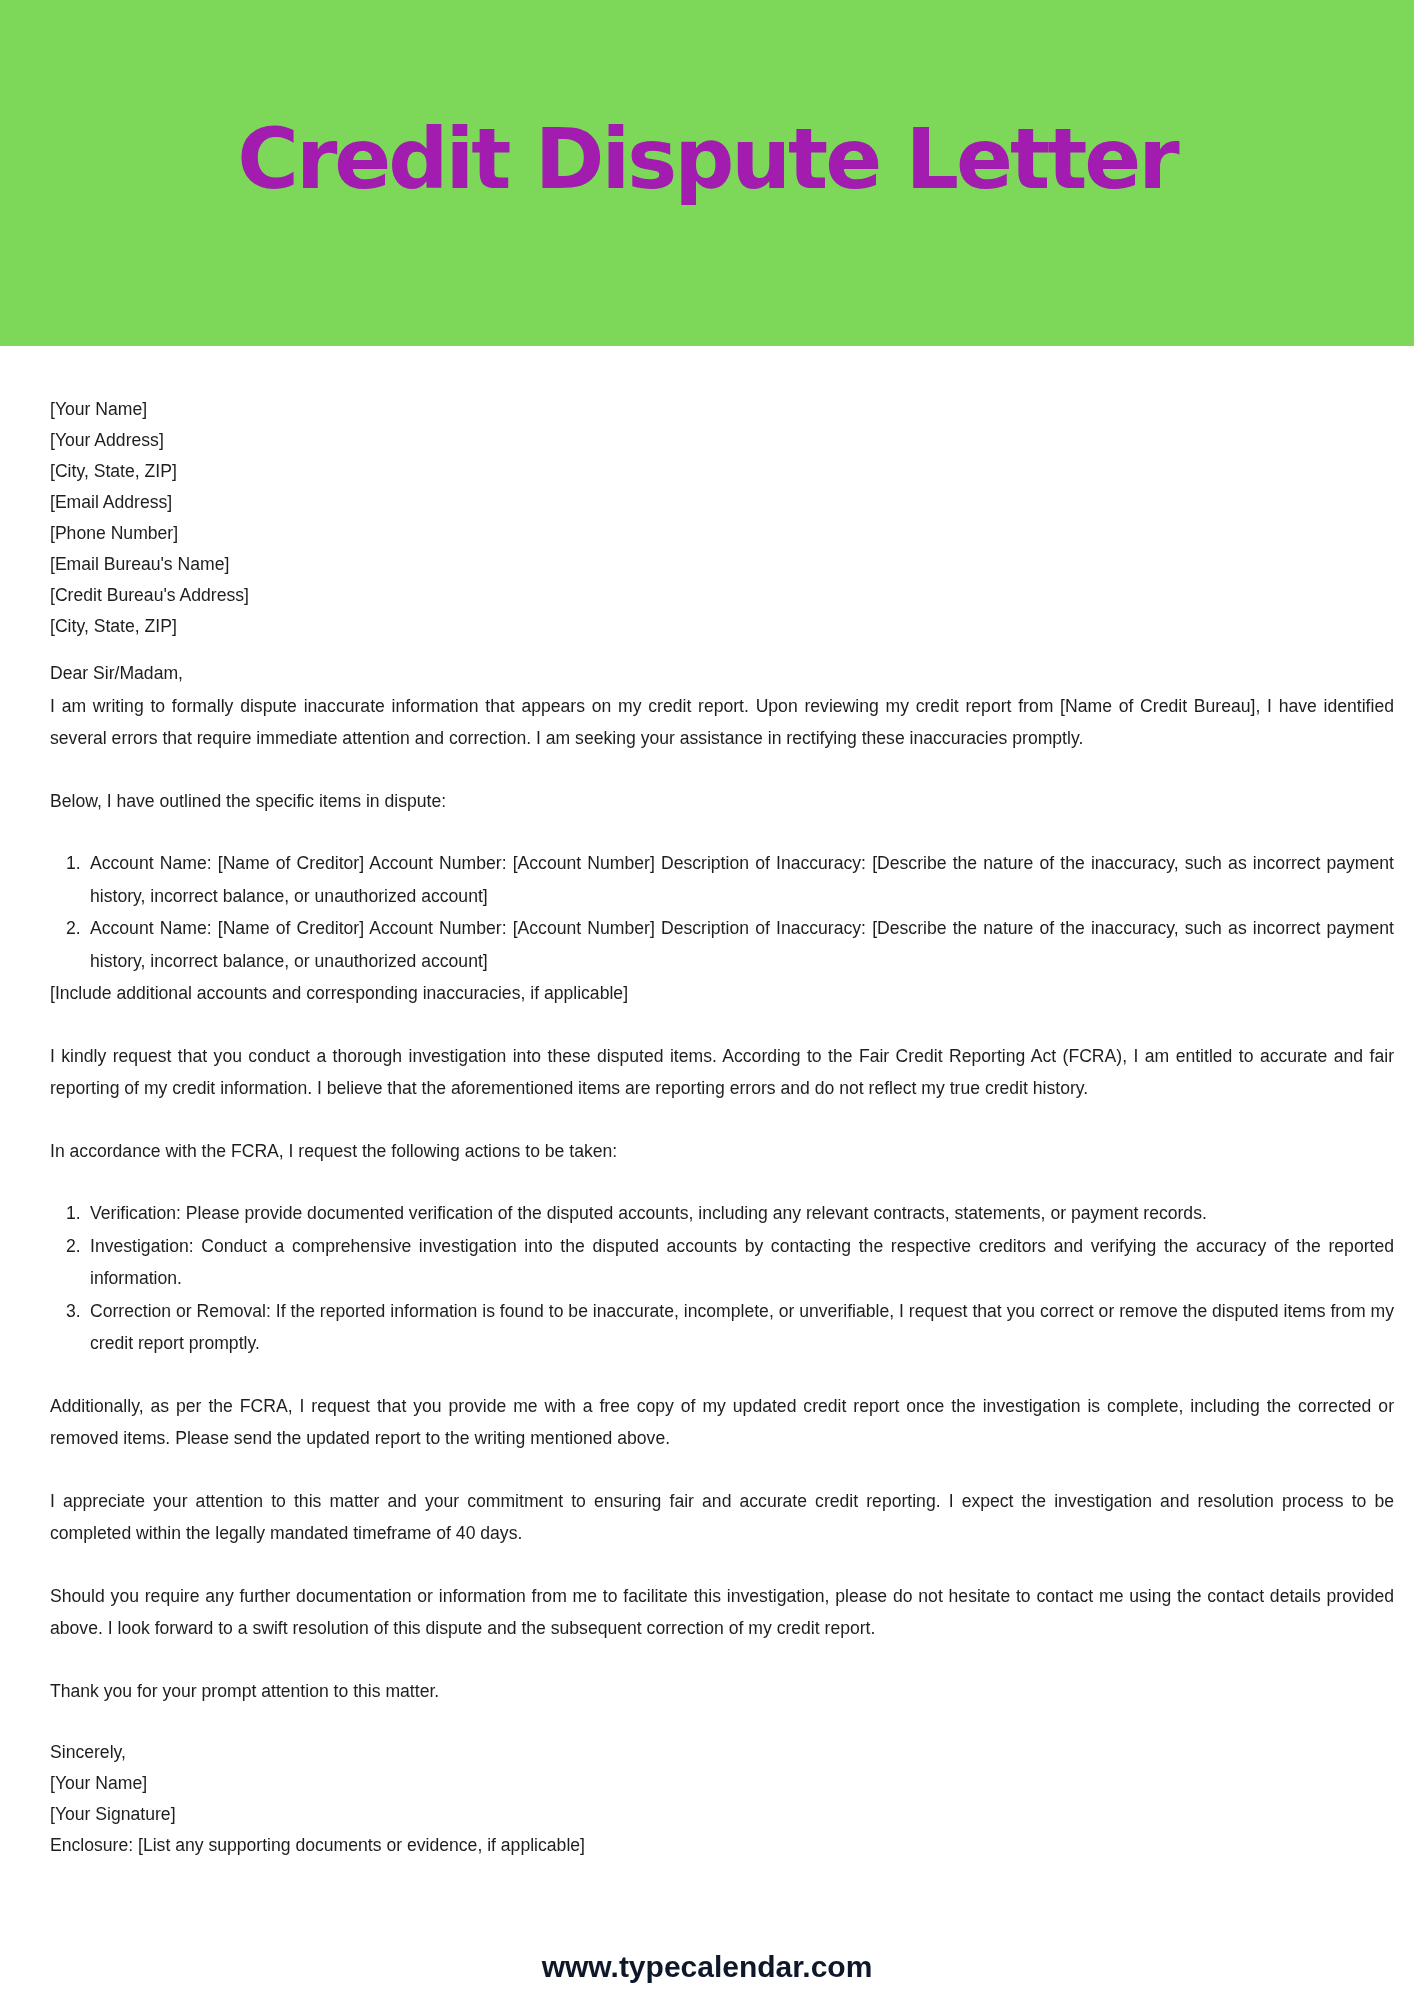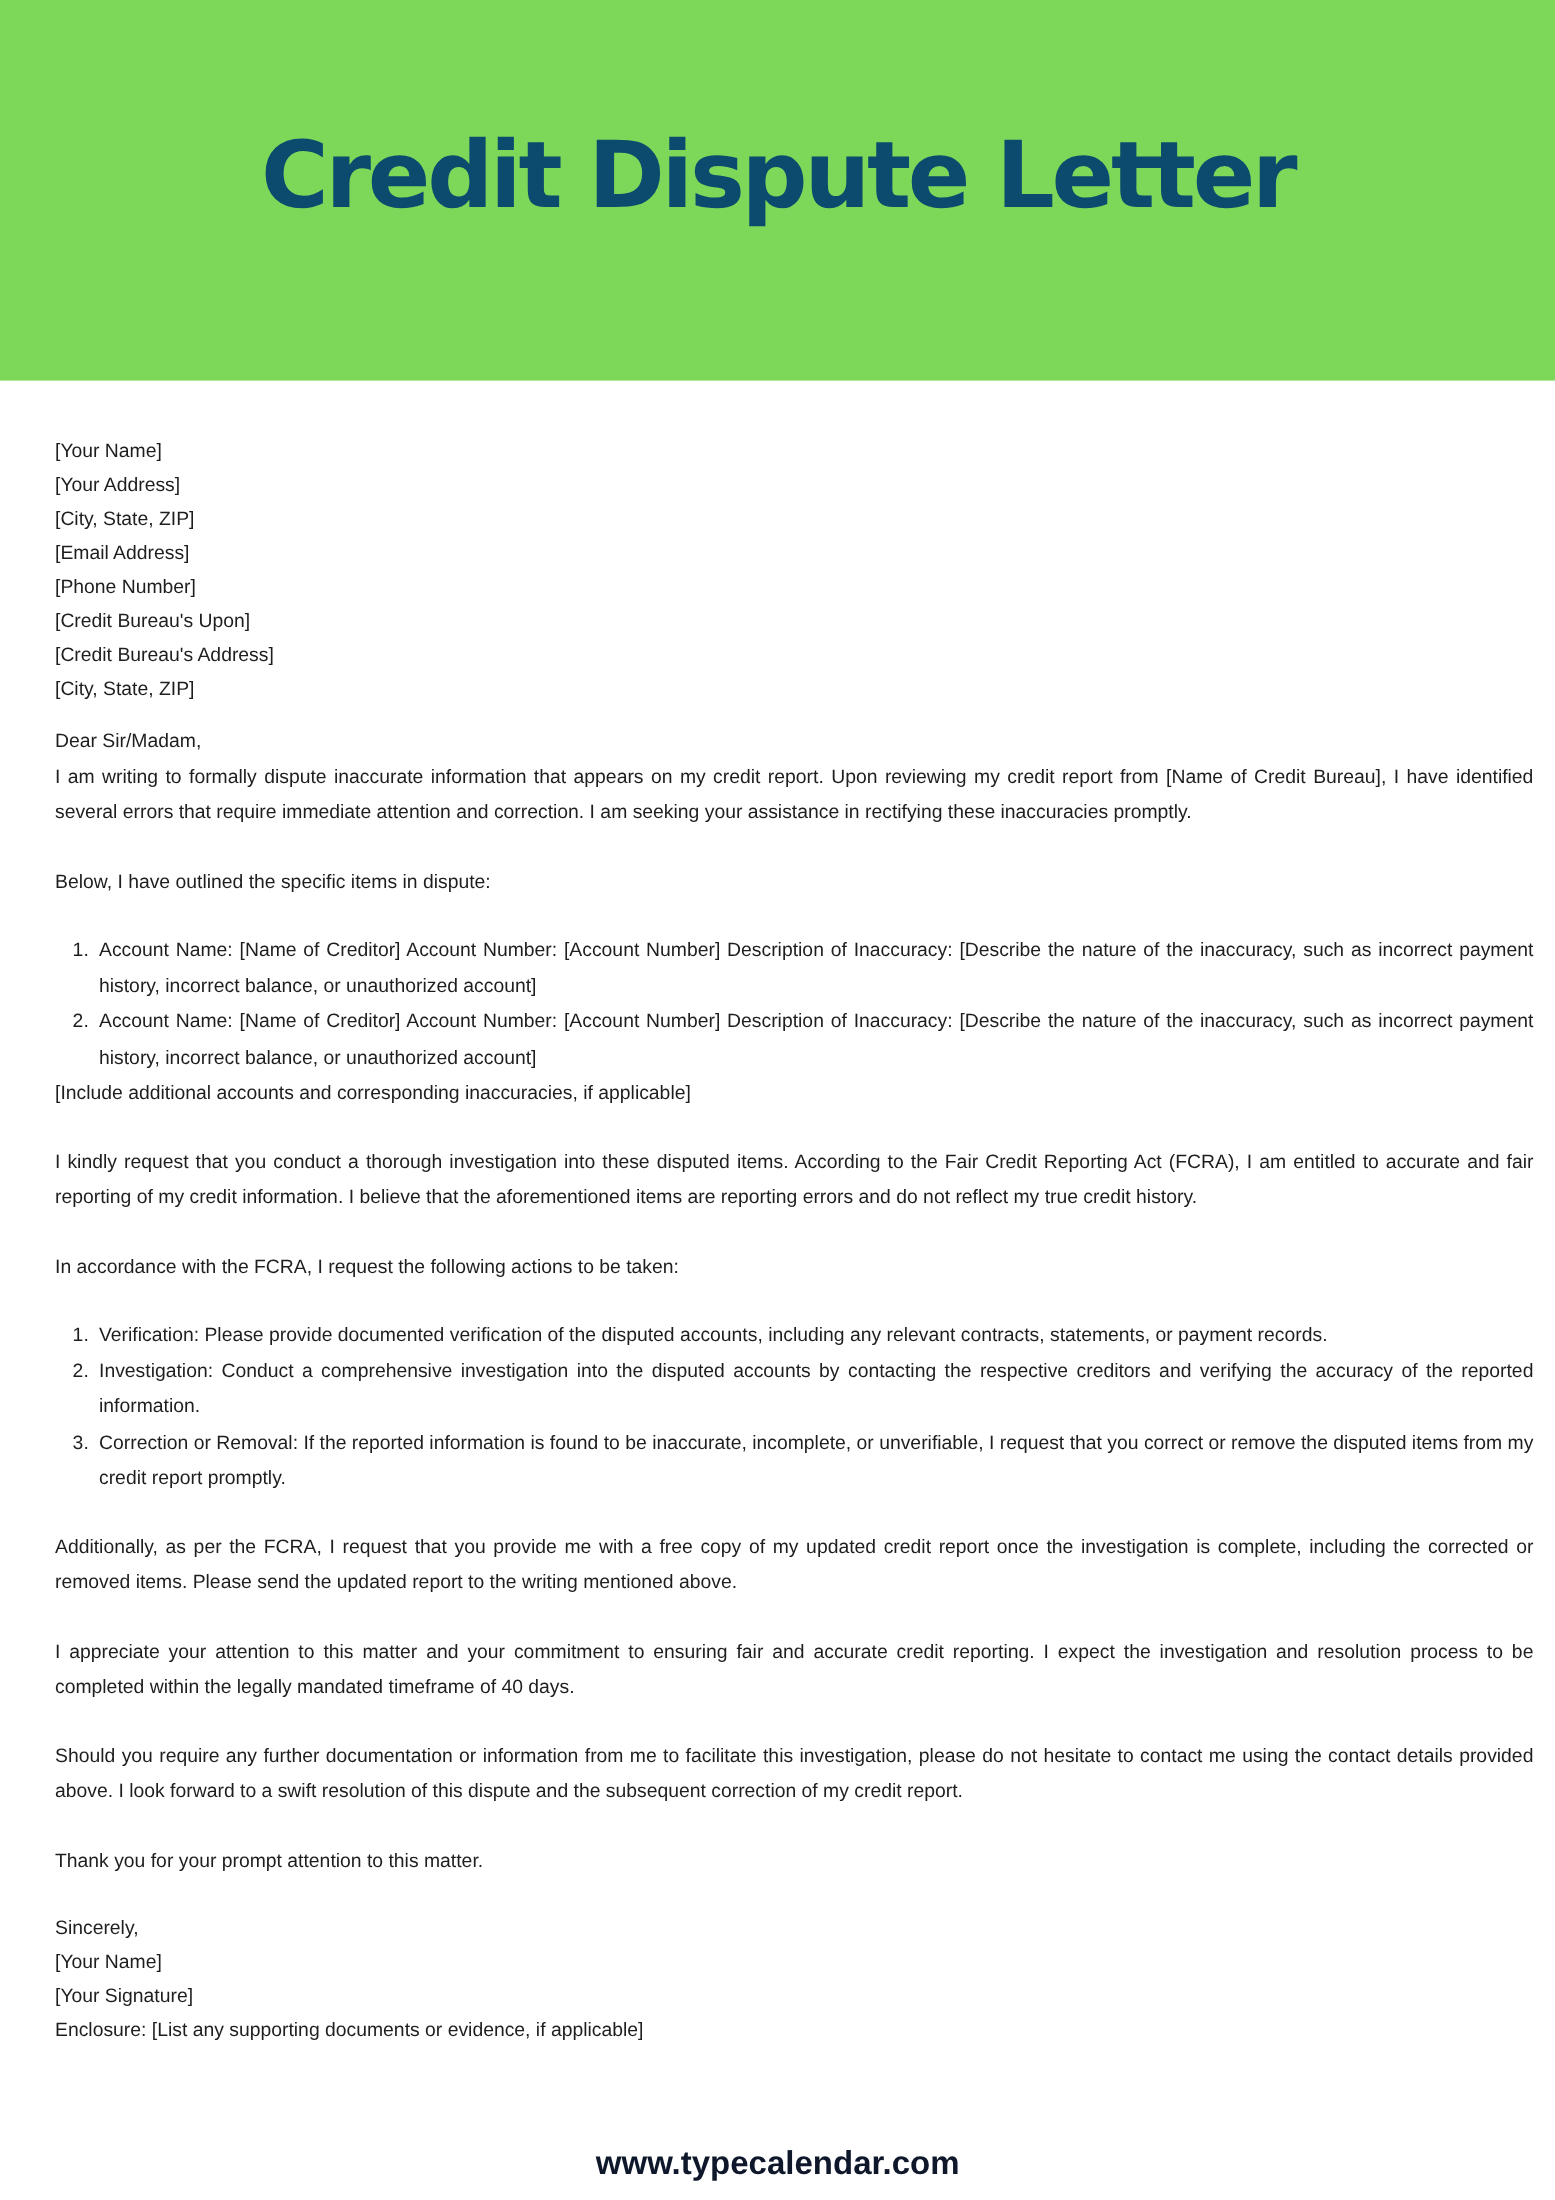--- a/index.html
+++ b/index.html
@@ -18,21 +18,21 @@
     background: #7DD85A;
     display: flex;
     align-items: center;
     justify-content: center;
   }
   .title {
     font-family: "DejaVu Sans", "Liberation Sans", sans-serif;
     font-weight: bold;
     font-size: 84px;
     letter-spacing: -3px;
-    color: #0c4a6e;
+    color: #a21caf;
     position: relative;
     top: -14px;
     white-space: nowrap;
   }
   .content {
     padding: 0 20px 0 50px;
     font-size: 17.6px;
     line-height: 32.5px;
     text-align: justify;
   }
@@ -89,21 +89,21 @@
   </div>
 
   <div class="content">
 
     <div class="address-block">
       <div>[Your Name]</div>
       <div>[Your Address]</div>
       <div>[City, State, ZIP]</div>
       <div>[Email Address]</div>
       <div>[Phone Number]</div>
-      <div>[Credit Bureau's Upon]</div>
+      <div>[Email Bureau's Name]</div>
       <div>[Credit Bureau's Address]</div>
       <div>[City, State, ZIP]</div>
     </div>
 
     <div class="salutation-block">
       <div class="salutation">Dear Sir/Madam,</div>
       <div>I am writing to formally dispute inaccurate information that appears on my credit report. Upon reviewing my credit report from [Name of Credit Bureau], I have identified several errors that require immediate attention and correction. I am seeking your assistance in rectifying these inaccuracies promptly.</div>
     </div>
 
     <p class="single-line">Below, I have outlined the specific items in dispute:</p>

